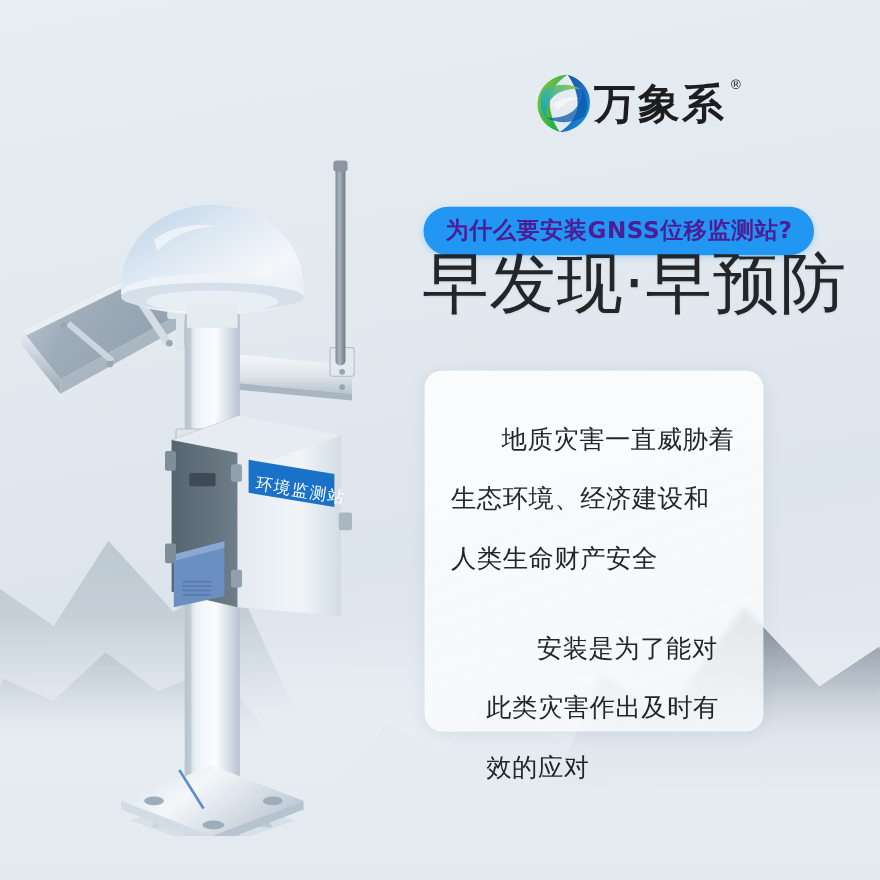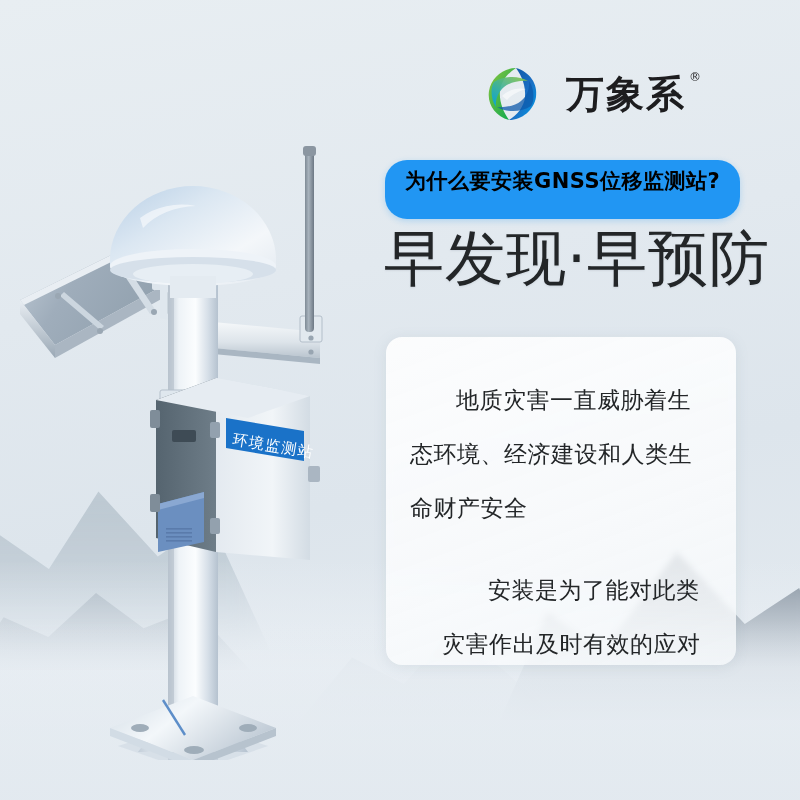--- a/index.html
+++ b/index.html
@@ -47,53 +47,53 @@
   .haze2{
     position:absolute;left:0;right:0;bottom:0;height:180px;
     background:linear-gradient(180deg,rgba(226,233,239,0) 0%,rgba(226,233,239,.9) 100%);
   }
 
   
   .rig{position:absolute;left:0;top:100px;width:380px;height:660px;}
 
   
   .logo-row{
-    position:absolute;left:486px;top:66px;display:flex;align-items:center;gap:26px;
+    position:absolute;left:486px;top:66px;display:flex;align-items:center;gap:0;
   }
   .logo-mark{width:54px;height:56px;display:block;}
   .logo-word{
     position:relative;font-size:38px;font-weight:bold;color:#1d1d1f;
     letter-spacing:2px;line-height:1;
     font-family:"DejaVu Sans","Liberation Sans",sans-serif;
   }
   .logo-reg{
     position:absolute;right:-15px;top:-4px;font-size:12px;font-weight:normal;
     color:#2b2b2d;letter-spacing:0;
   }
 
   .badge{
-    position:absolute;left:385px;top:160px;
-    background:#2196f3;color:#000000;border-radius:22px;
-    padding:7px 20px 24px;font-size:21px;font-weight:bold;letter-spacing:.5px;
+    position:absolute;left:385px;top:188px;
+    background:#2196f3;color:#4c1d95;border-radius:22px;
+    padding:7px 20px 9px;font-size:21px;font-weight:bold;letter-spacing:.5px;
     box-shadow:0 2px 6px rgba(33,150,243,.25);
     font-family:"DejaVu Sans","Liberation Sans",sans-serif;
     white-space:nowrap;
   }
 
   .headline{
     position:absolute;left:384px;top:228px;
     font-size:60px;font-weight:normal;color:#232628;letter-spacing:1px;
     line-height:1;white-space:nowrap;
     font-family:"DejaVu Sans","Liberation Sans",sans-serif;
     text-shadow:0 1px 2px rgba(120,135,150,.18);
     text-align:right;
   }
 
   .card{
-    position:absolute;left:386px;top:337px;width:350px;height:328px;
+    position:absolute;left:386px;top:337px;width:308px;height:328px;
     border-radius:16px;
     background:linear-gradient(160deg,rgba(255,255,255,.88) 0%,rgba(252,253,254,.84) 55%,rgba(246,249,251,.80) 100%);
     box-shadow:0 2px 14px rgba(110,130,150,.13);
     backdrop-filter:blur(3px);
     box-sizing:border-box;
     padding:36px 26px 0 24px;
   }
   .card p{
     margin:0;font-size:23px;line-height:54px;color:#232628;
     letter-spacing:.5px;text-indent:2em;

